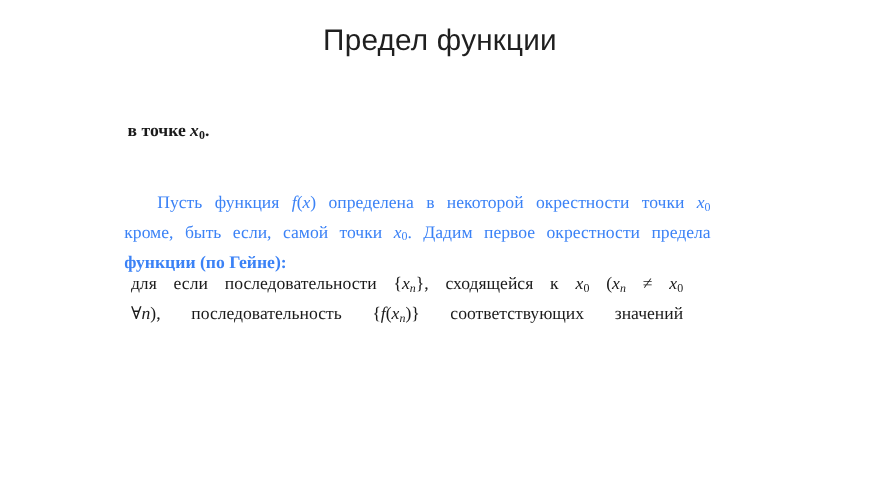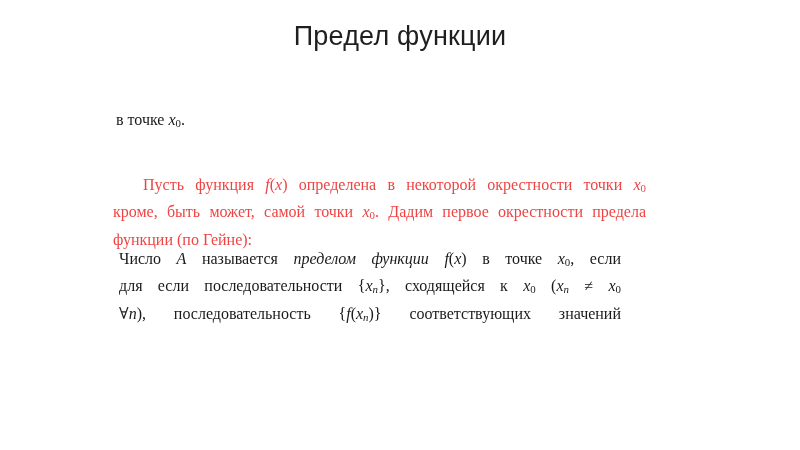--- a/index.html
+++ b/index.html
@@ -35,20 +35,21 @@
   .p3 { left: 119px; top: 247px; width: 502px; }
   .tline {
     text-align: justify;
     text-align-last: justify;
     text-justify: inter-word;
     white-space: normal;
   }
   .tlast {
     text-align: left;
     text-align-last: left;
+    font-weight: bold;
   }
   .tindent { padding-left: 30px; }
   .s-i, .s-v { font-style: italic; }
   .s-sub, .s-subi {
     font-size: 68%;
     vertical-align: -0.22em;
   }
   .s-subi { font-style: italic; }
 </style>
 </head>
@@ -57,25 +58,24 @@
 <div class="slide">
 
   <div class="title" style="color: rgb(31, 31, 31);">
     <div>Предел функции</div>
   </div>
 
   <div class="para p1" style="color: rgb(26, 26, 26);">
       <div class="tline tlast"><span>в точке </span><span class="s-v">x</span><span class="s-sub">0</span><span>.</span></div>
     </div>
 
-  <div class="para p2" style="color: #ef4444;">
+  <div class="para p2" style="color: #3b82f6;">
       <div class="tline tindent"><span>Пусть функция </span><span class="s-v">f</span><span>(</span><span class="s-v">x</span><span>) определена в некоторой окрестности точки </span><span class="s-v">x</span><span class="s-sub">0</span></div>
-      <div class="tline"><span>кроме, быть может, самой точки </span><span class="s-v">x</span><span class="s-sub">0</span><span>. Дадим первое окрестности предела</span></div>
+      <div class="tline"><span>кроме, быть если, самой точки </span><span class="s-v">x</span><span class="s-sub">0</span><span>. Дадим первое окрестности предела</span></div>
       <div class="tline tlast"><span>функции (по Гейне):</span></div>
     </div>
 
   <div class="para p3" style="color: rgb(26, 26, 26);">
-      <div class="tline"><span>Число </span><span class="s-v">A</span><span> называется </span><span class="s-i">пределом функции</span><span> </span><span class="s-v">f</span><span>(</span><span class="s-v">x</span><span>) в точке </span><span class="s-v">x</span><span class="s-sub">0</span><span>, если</span></div>
       <div class="tline"><span>для если последовательности {</span><span class="s-v">x</span><span class="s-subi">n</span><span>}, сходящейся к </span><span class="s-v">x</span><span class="s-sub">0</span><span> (</span><span class="s-v">x</span><span class="s-subi">n</span><span> ≠ </span><span class="s-v">x</span><span class="s-sub">0</span></div>
       <div class="tline"><span>∀</span><span class="s-v">n</span><span>), последовательность {</span><span class="s-v">f</span><span>(</span><span class="s-v">x</span><span class="s-subi">n</span><span>)} соответствующих значений</span></div>
     </div>
 
 </div>
 
 </body></html>

